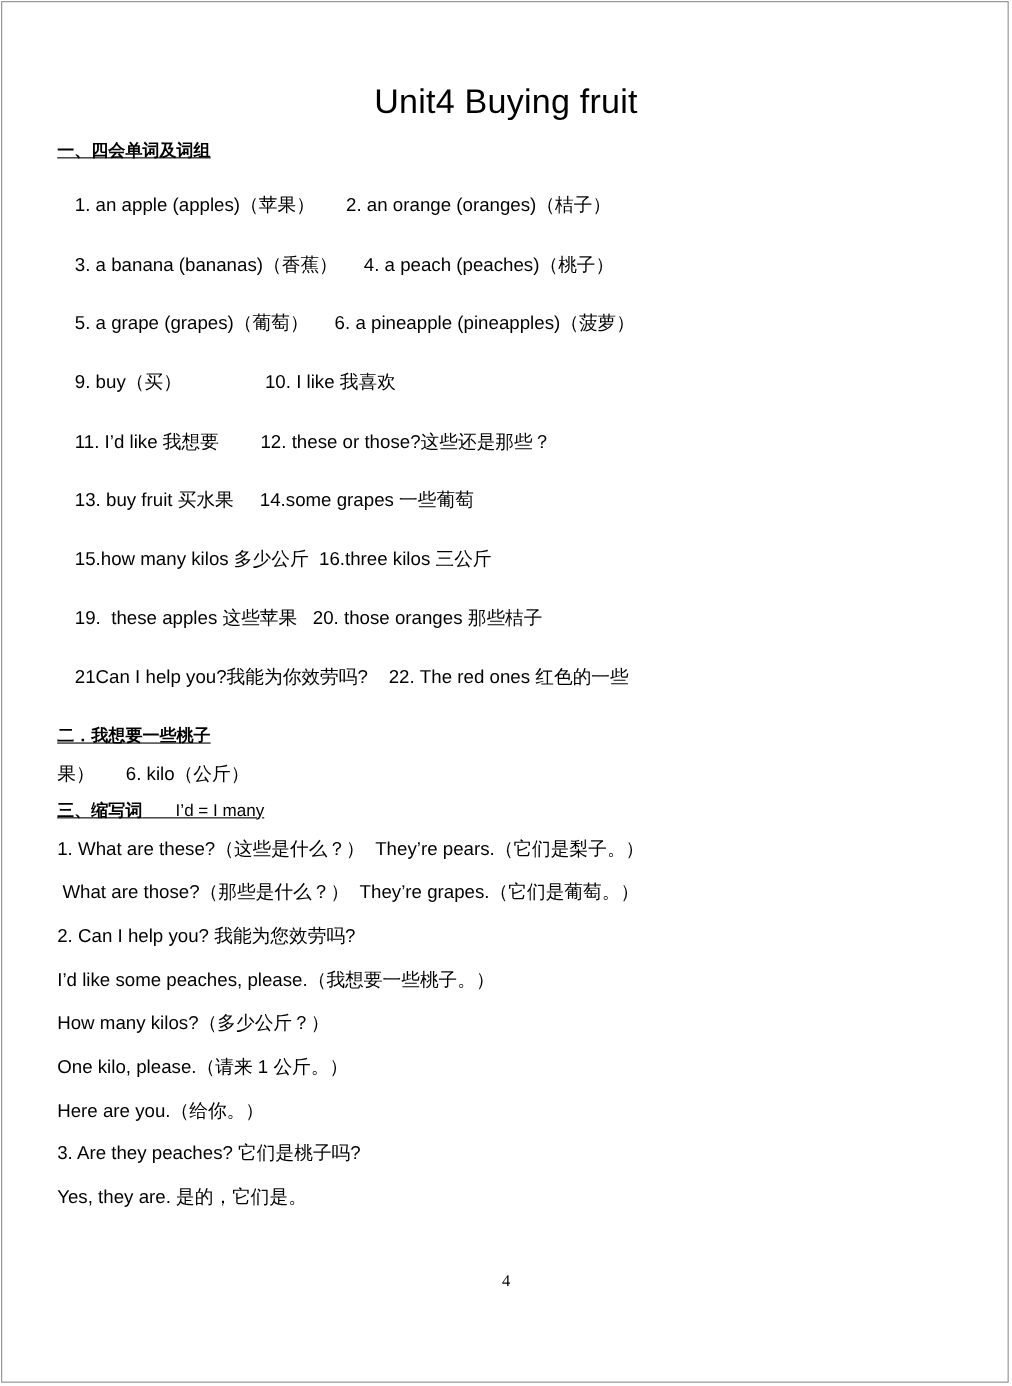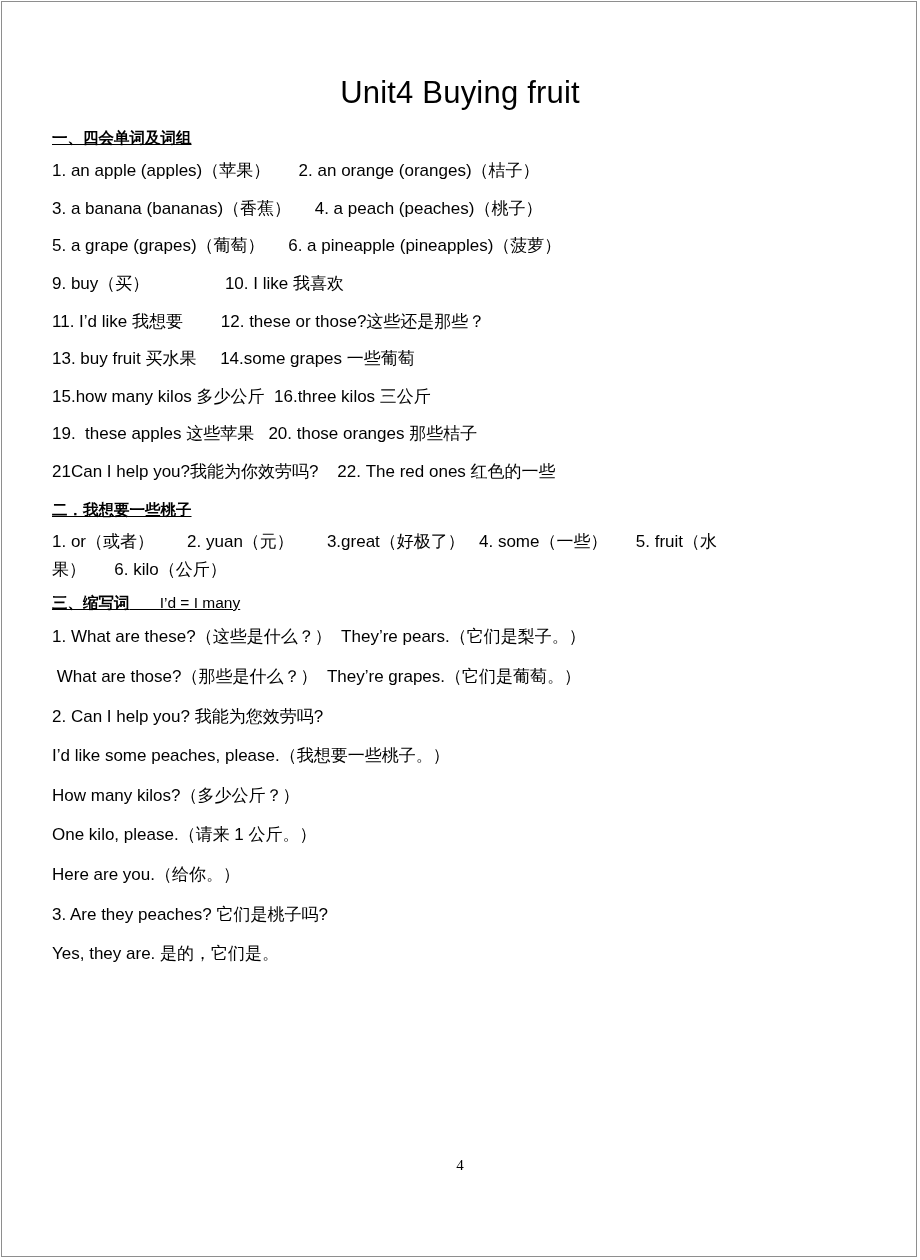--- a/index.html
+++ b/index.html
@@ -54,21 +54,21 @@
   }
   .section-heading.with-inline {
     white-space: pre;
   }
   .heading-extra {
     font-weight: normal;
   }
   .item-line {
     font-size: 17px;
     line-height: 1.45;
-    margin: 0;
+    margin: 16px;
     padding: 7px 0 6px 0;
     white-space: pre-wrap;
     word-break: break-word;
   }
   .wrap-line {
     font-size: 17px;
     line-height: 1.5;
     margin: 0;
     padding: 5px 0 2px 0;
     white-space: pre-wrap;
@@ -111,21 +111,21 @@
   <p class="item-line">5. a grape (grapes)（葡萄）     6. a pineapple (pineapples)（菠萝）</p>
   <p class="item-line">9. buy（买）                10. I like 我喜欢</p>
   <p class="item-line">11. I’d like 我想要        12. these or those?这些还是那些？</p>
   <p class="item-line">13. buy fruit 买水果     14.some grapes 一些葡萄</p>
   <p class="item-line">15.how many kilos 多少公斤  16.three kilos 三公斤</p>
   <p class="item-line">19.  these apples 这些苹果   20. those oranges 那些桔子</p>
   <p class="item-line">21Can I help you?我能为你效劳吗?    22. The red ones 红色的一些</p>
 
   <div class="section-heading">二．我想要一些桃子</div>
 
-  <p class="wrap-line"><span>1. or（或者）       2. yuan（元）       3.great（好极了）   4. some（一些）      5. fruit（水</span><span class="cont">果）      6. kilo（公斤）</span></p>
+  <p class="wrap-line"><span class="cont">果）      6. kilo（公斤）</span></p>
 
   <div class="section-heading with-inline"><span>三、缩写词</span><span class="heading-extra">       I’d = I many</span></div>
 
 
   <p class="sentence-line">1. What are these?（这些是什么？）  They’re pears.（它们是梨子。）</p>
   <p class="sentence-line"> What are those?（那些是什么？）  They’re grapes.（它们是葡萄。）</p>
   <p class="sentence-line">2. Can I help you? 我能为您效劳吗?</p>
   <p class="sentence-line">I’d like some peaches, please.（我想要一些桃子。）</p>
   <p class="sentence-line">How many kilos?（多少公斤？）</p>
   <p class="sentence-line">One kilo, please.（请来 1 公斤。）</p>

